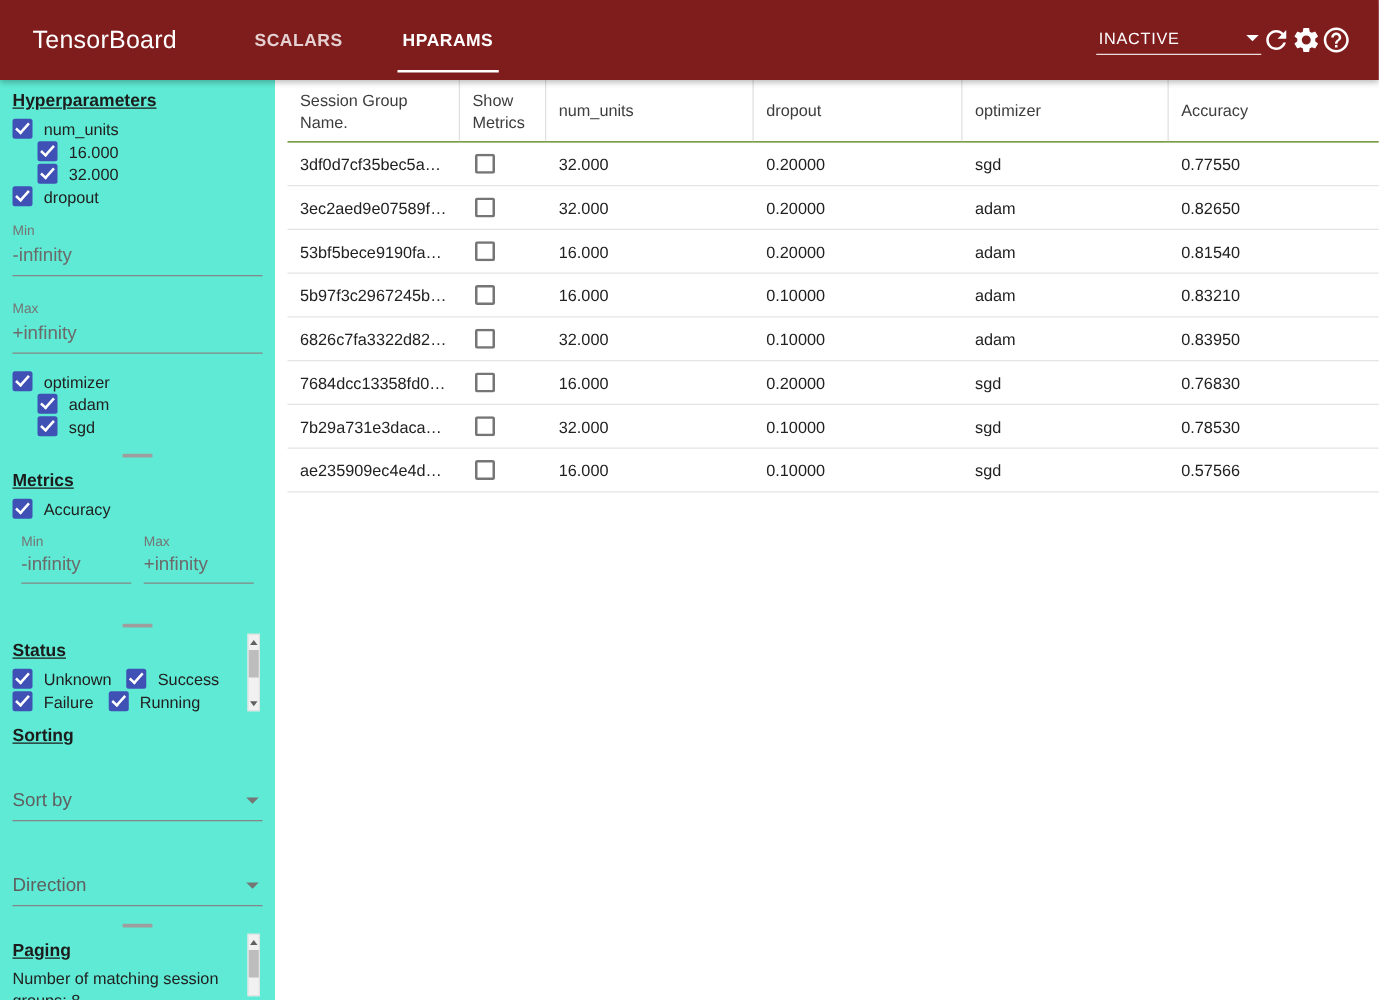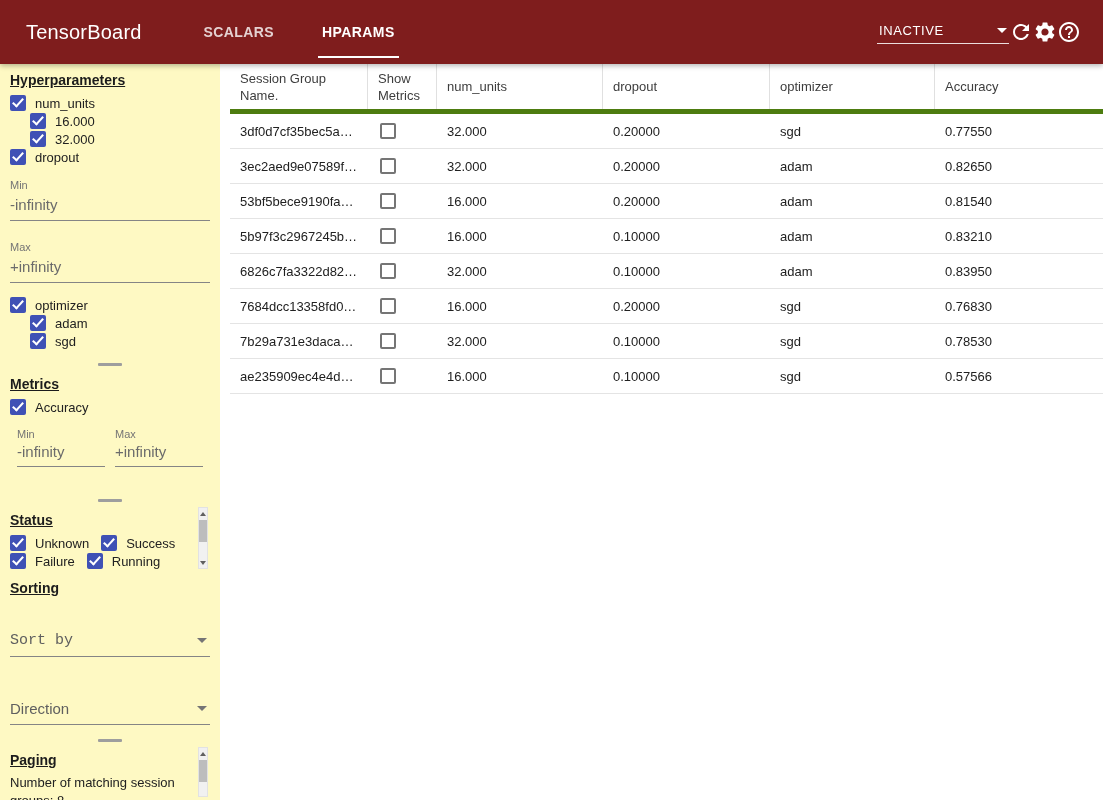--- a/index.html
+++ b/index.html
@@ -25,21 +25,21 @@
   .status-select { width: 132px; display: flex; align-items: center; justify-content: space-between;
              border-bottom: 1px solid rgba(255,255,255,.85); padding: 2px 2px 5px 2px;
              font-size: 13px; letter-spacing: .6px; cursor: pointer; }
   .caret-white { width: 0; height: 0; border-left: 5px solid transparent; border-right: 5px solid transparent;
              border-top: 5px solid #fff; }
   .icon-btn { width: 24px; height: 24px; cursor: pointer; }
   .icon-btn svg { width: 24px; height: 24px; fill: #fff; display: block; }
 
   
   .sidebar { position: absolute; top: 64px; left: 0; width: 220px; height: 736px;
-             background: #fef9c3; display: flex; flex-direction: column; overflow: hidden; z-index: 5; }
+             background: #5eead4; display: flex; flex-direction: column; overflow: hidden; z-index: 5; }
   .section { padding: 8px 10px 0 10px; position: relative; overflow: hidden; }
   .sec-hparams { height: 296px; }
   .sec-metrics { height: 128px; }
   .sec-status  { height: 68px; }
   .sec-sorting { height: 164px; }
   .sec-paging  { flex: 1; }
   .section-heading { font-size: 14px; font-weight: bold; color: #1c1c1c;
              text-decoration: underline; margin-bottom: 6px; }
   .handle { height: 8px; display: flex; align-items: center; justify-content: center; cursor: row-resize; }
   .handle::after { content: ""; width: 24px; height: 3px; background: #9e9e9e; border-radius: 1px; }
@@ -65,21 +65,21 @@
   .mm-row { display: flex; gap: 10px; margin-top: 12px; padding-left: 7px; }
   .mm-field { width: 88px; }
   .mm-field .text-field { width: 88px; padding: 3px 0 6px 0; }
 
   .status-list { display: flex; flex-wrap: wrap; width: 184px; }
   .status-item { display: flex; align-items: center; height: 18px; margin-right: 12px; }
 
   .select-field { width: 200px; display: flex; align-items: center; justify-content: space-between;
              border-bottom: 1px solid #858585; padding: 0 3px 7px 0; font-size: 15px;
              color: #5f5f5f; cursor: pointer; }
-  .sel-sortby { margin-top: 36px; font-family: Liberation Mono, monospace; }
+  .sel-sortby { margin-top: 36px; }
   .sel-direction { margin-top: 43px; }
   .caret-gray { width: 0; height: 0; border-left: 5px solid transparent; border-right: 5px solid transparent;
              border-top: 5px solid #757575; }
 
   .paging-text { width: 182px; font-size: 13px; color: #212121; line-height: 18px; margin-top: 6px; }
 
   
   .fake-scroll { position: absolute; right: 12px; width: 10px; background: #f1f1f1;
              display: flex; flex-direction: column; border: 1px solid #e2e2e2; }
   .sc-status { top: 3px; bottom: 3px; }
@@ -95,21 +95,21 @@
   
   .main { position: absolute; top: 64px; left: 230px; width: 873px; height: 736px; background: #fff; }
   .view-tabs { height: 65px; background: #f57c00; display: flex; align-items: stretch; }
   .view-tab { position: relative; display: flex; align-items: center; justify-content: center;
              padding: 0 62px; color: rgba(255,255,255,.92); font-size: 14px; letter-spacing: .3px;
              cursor: pointer; white-space: nowrap; }
   .view-tab.active { color: #fff; }
   .view-tab.active::after { content: ""; position: absolute; left: 3px; right: 3px; bottom: 3px;
              height: 2px; background: #f1f1f1; }
 
-  .hdr-row { display: flex; height: 50px; border-bottom: 5px solid #4d7c0f; align-items: stretch; }
+  .hdr-row { display: flex; height: 50px; border-bottom: 1px solid #4d7c0f; align-items: stretch; }
   .hdr-cell { display: flex; align-items: center; padding: 0 10px; font-size: 13px; color: #3d3d3d;
              line-height: 17px; border-right: 1px solid #e0e0e0; cursor: pointer; }
   .hdr-cell:last-child { border-right: none; }
   .row { display: flex; height: 35px; border-bottom: 1px solid #e4e4e4; align-items: center; }
   .cell { padding: 0 10px; font-size: 13px; color: #212121; overflow: hidden; white-space: nowrap; }
   .col-name { width: 138px; }
   .col-show { width: 69px; }
   .col-units { width: 166px; }
   .col-dropout { width: 167px; }
   .col-opt { width: 165px; }

